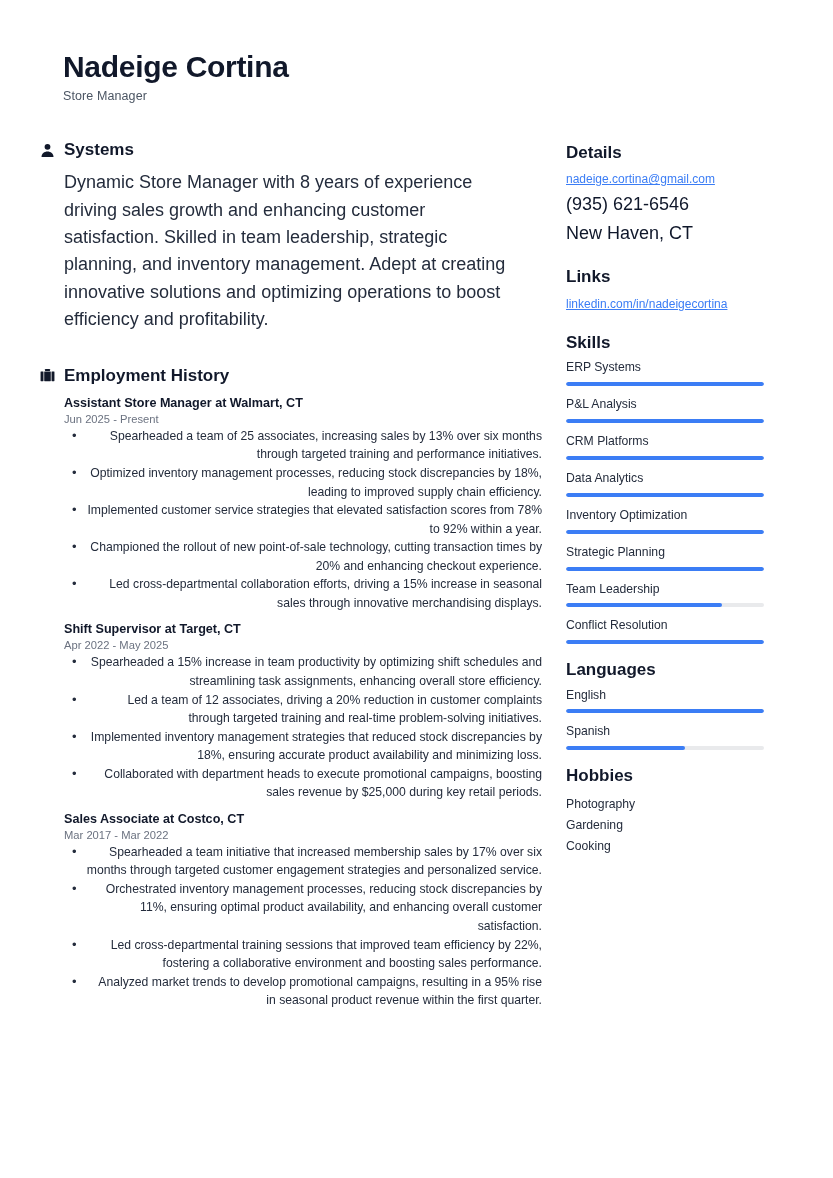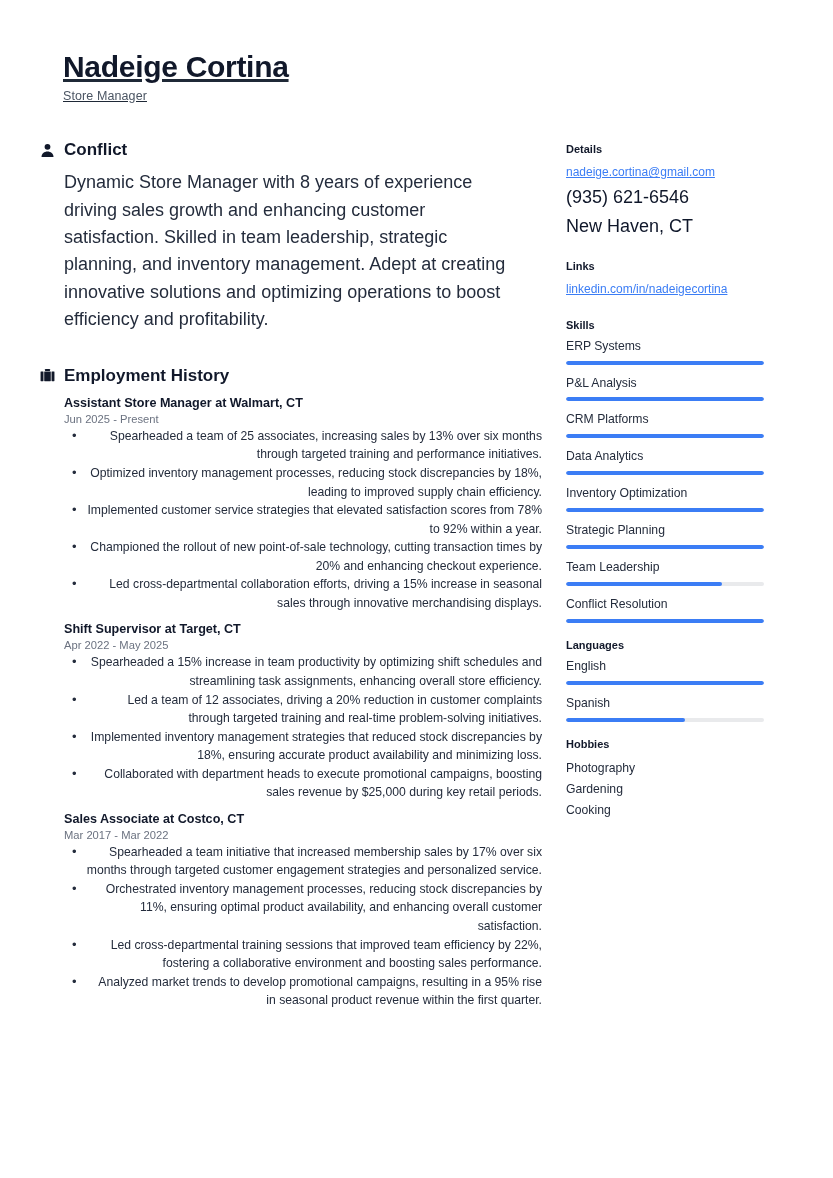--- a/index.html
+++ b/index.html
@@ -24,21 +24,20 @@
     position: relative;
     padding: 0;
   }
 
   
   .header {
     position: absolute;
     left: 63px;
     top: 50px;
     width: 520px;
-    text-decoration: underline;
   }
   .name {
     font-size: 30px;
     font-weight: bold;
     color: #11182a;
     letter-spacing: -0.3px;
     line-height: 1.15;
   }
   .job-title {
     font-size: 12.5px;
@@ -130,21 +129,21 @@
     position: absolute;
     left: 8px;
     top: -1px;
     font-size: 13px;
     color: #242c3c;
   }
 
   
   .side-block { margin-bottom: 19px; }
   .side-title {
-    font-size: 11px;
+    font-size: 17px;
     font-weight: bold;
     color: #11182a;
     margin-bottom: 7px;
     line-height: 1.2;
   }
   .side-line {
     font-size: 18px;
     color: #0f172a;
     line-height: 1.62;
   }
@@ -198,21 +197,21 @@
   <div class="main-col">
 
     <div class="section">
       <div class="section-head">
         <span class="icon">
           <svg width="15" height="15" viewBox="0 0 16 16" fill="#11182a">
             <circle cx="8" cy="4.1" r="3.1"></circle>
             <path d="M1.6 15c0-3.6 2.9-5.9 6.4-5.9s6.4 2.3 6.4 5.9z"></path>
           </svg>
         </span>
-        <span class="section-title">Conflict</span>
+        <span class="section-title">Systems</span>
       </div>
       <div class="section-body">
         <div class="profile-text">Dynamic Store Manager with 8 years of experience driving sales growth and enhancing customer satisfaction. Skilled in team leadership, strategic planning, and inventory management. Adept at creating innovative solutions and optimizing operations to boost efficiency and profitability.</div>
       </div>
     </div>
 
     <div class="section" style="margin-top:32px;">
       <div class="section-head">
         <span class="icon">
           <svg width="15" height="15" viewBox="0 0 16 16" fill="#11182a">

